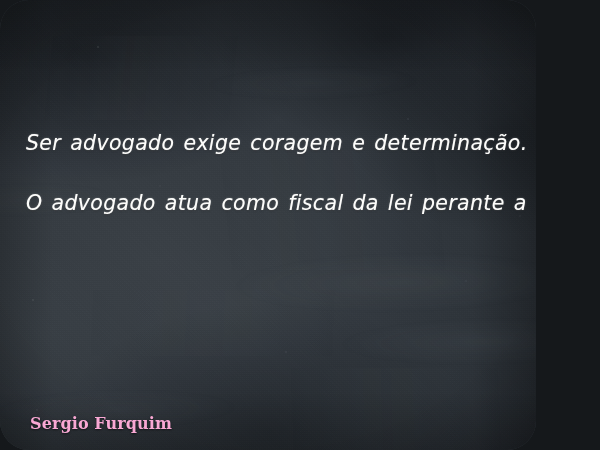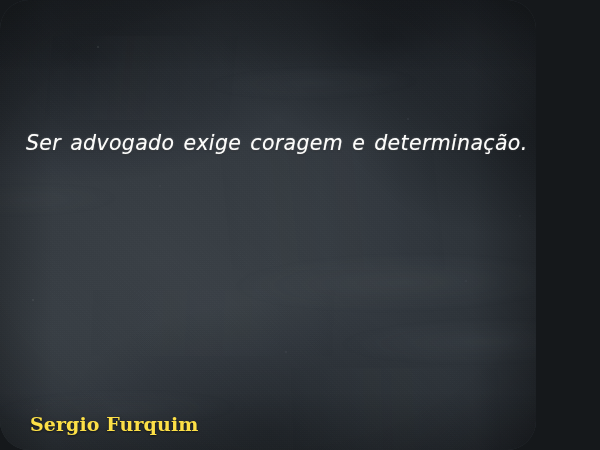--- a/index.html
+++ b/index.html
@@ -152,24 +152,24 @@
   .quote-gap {
     height: 29px;
   }
 
   
 
   .signature {
     position: absolute;
     left: 30px;
     top: 416px;
-    color: #fde047;
+    color: #f9a8d4;
     font-family: "DejaVu Serif", serif;
     font-weight: 700;
-    font-size: 19px;
+    font-size: 16px;
     line-height: 16px;
     letter-spacing: 0.1px;
     white-space: nowrap;
     text-shadow: 0 1px 2px rgba(0,0,0,0.55);
   }
 </style>
 </head>
 <body>
 
 <div id="board">
@@ -181,19 +181,20 @@
   <div class="surface-grain"></div>
   <div class="surface-speck"></div>
   <div class="surface-vignette"></div>
 
   <div class="quote-block">
 
     <div class="quote-line">Ser advogado exige coragem e determinação.</div>
 
     <div class="quote-gap"></div>
 
+    <div class="quote-line">O advogado atua como fiscal da lei perante a</div>
 
 
   </div>
 
   <div class="signature">Sergio Furquim</div>
 
 </div>
 
 </body></html>

